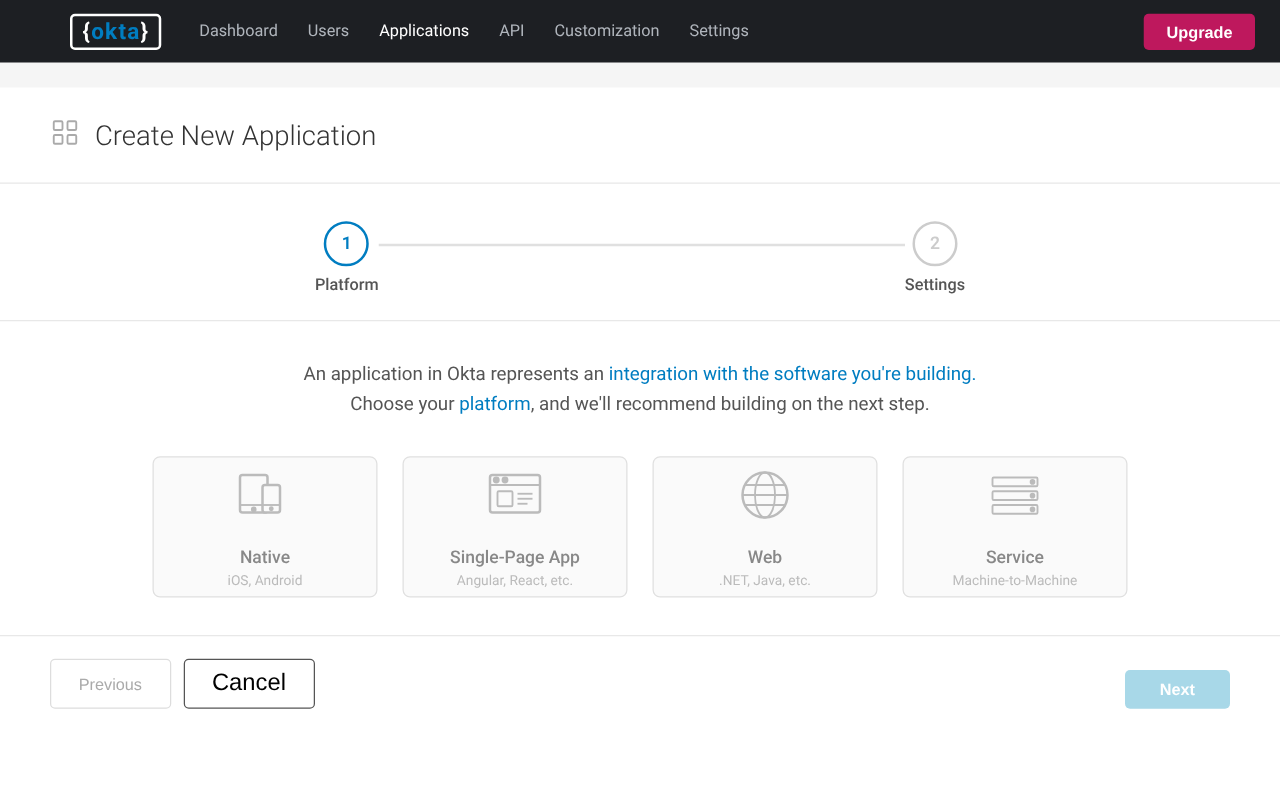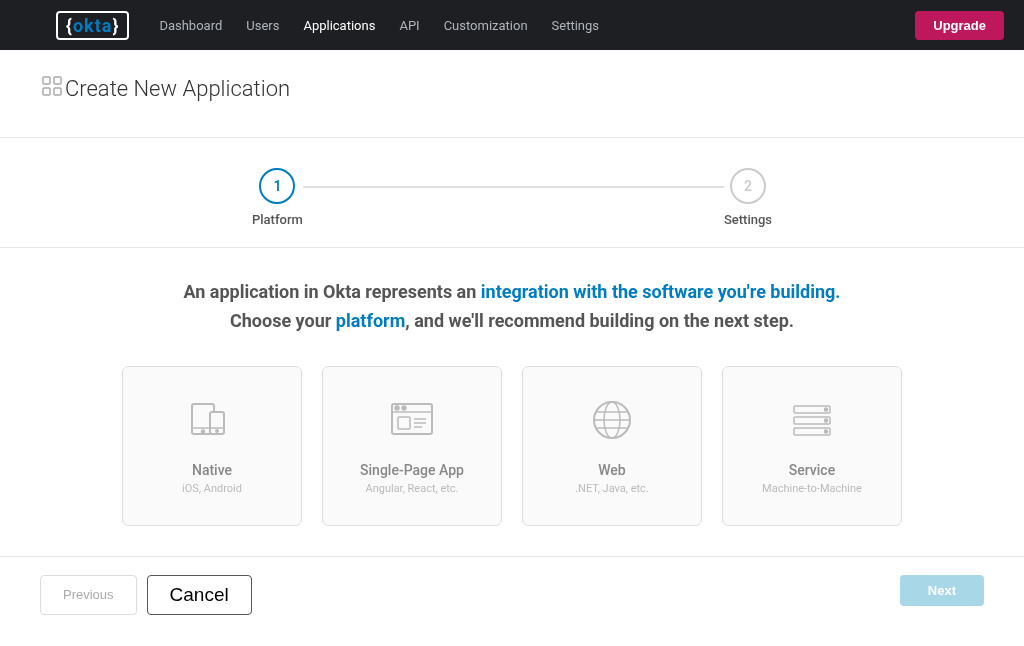--- a/index.html
+++ b/index.html
@@ -49,25 +49,26 @@
     
     .page-content {
       background: #fff;
       max-width: 1024px;
       margin: 0 auto;
       min-height: 596px;
     }
 
     
     .page-header {
-      padding: 24px 40px 34px;
+      padding: 24px 40px 22px;
       border-bottom: 1px solid #e8e8e8;
       display: flex;
       align-items: center;
-      gap: 1px;
+      gap: 12px;
+      margin-top: 20px;
     }
     .page-header-icon {
       color: #aaa;
       font-size: 22px;
     }
     .page-title {
       font-size: 22px;
       font-weight: 300;
       color: #333;
     }
@@ -119,40 +120,39 @@
       background: #e0e0e0;
       margin-bottom: 22px;
     }
 
     
     .description-section {
       padding: 30px 40px 20px;
       text-align: center;
     }
     .description-text {
-      font-size: 18px;
+      font-size: 15px;
       color: #555;
       line-height: 1.6;
-      font-weight: bold;
     }
     .description-text .highlight { color: #007dc1; }
 
     
     .cards-section {
       padding: 10px 60px 30px;
       display: flex;
       gap: 20px;
       justify-content: center;
     }
     .platform-card {
       border: 1px solid #e0e0e0;
       border-radius: 6px;
       background: #fafafa;
       width: 180px;
-      height: 160px;
+      height: 113px;
       display: flex;
       flex-direction: column;
       align-items: center;
       justify-content: center;
       gap: 12px;
       cursor: pointer;
       transition: border-color 0.2s, box-shadow 0.2s;
     }
     .card-icon {
       color: #aaa;
@@ -177,21 +177,21 @@
       color: #bbb;
       text-align: left;
       margin-top: -8px;
     }
 
     
     .page-footer {
       border-top: 1px solid #e8e8e8;
       padding: 18px 40px;
       display: flex;
-      align-items: flex-start;
+      align-items: flex-end;
       justify-content: space-between;
       background: #fff;
     }
     .footer-left { display: flex; gap: 10px; }
     .btn-prev {
       background: #fff;
       border: 1px solid #ddd;
       color: #aaa;
       padding: 8px 22px;
       border-radius: 4px;

